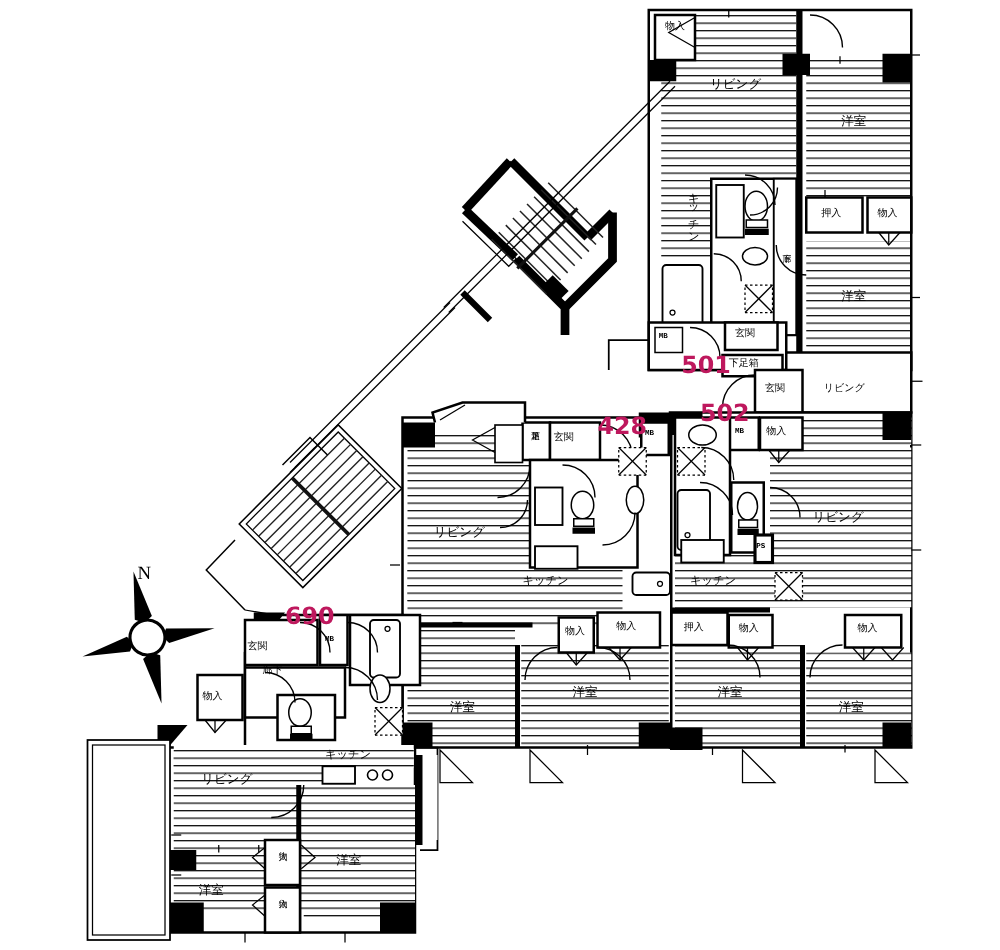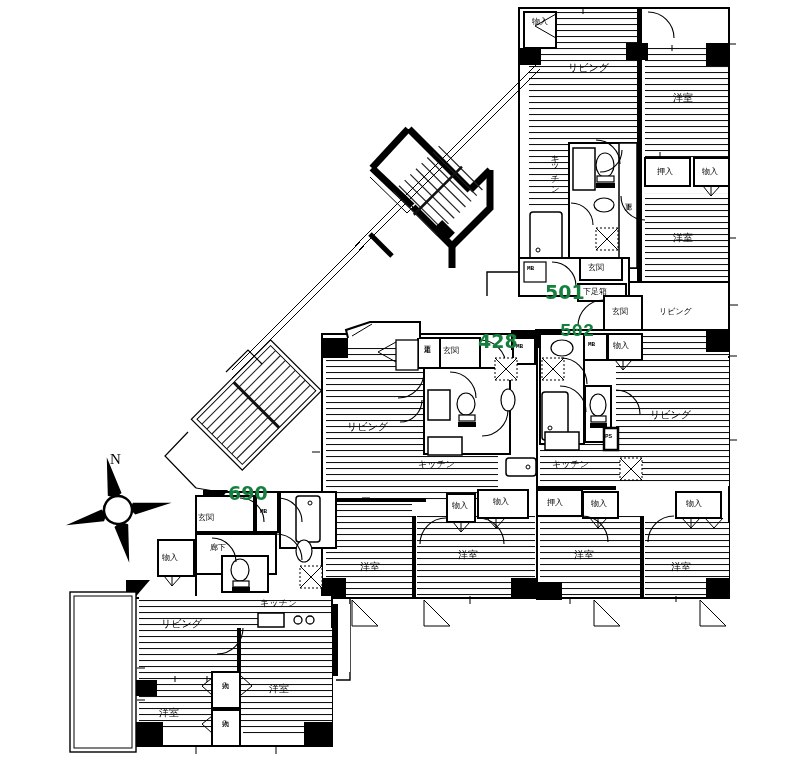--- a/index.html
+++ b/index.html
@@ -3,21 +3,21 @@
 <meta charset="utf-8">
 <title>Floor Plan</title>
 <style>
   html,body{margin:0;padding:0;background:#ffffff;}
   body{font-family:"Liberation Sans","DejaVu Sans",sans-serif;}
   #stage{position:relative;width:800px;height:760px;background:#ffffff;overflow:hidden;}
   #stage svg{position:absolute;left:0;top:0;}
   .lbl{position:absolute;font-family:Liberation Mono, monospace;color:#000;
        white-space:nowrap;line-height:1;letter-spacing:0px;}
   .unitno{position:absolute;font-family:"DejaVu Sans","Liberation Sans",sans-serif;
-          font-weight:bold;font-size:19px;color:#15803d;line-height:1;white-space:nowrap;}
+          font-weight:bold;font-size:19px;color:#be185d;line-height:1;white-space:nowrap;}
   .vlbl{writing-mode:vertical-rl;text-orientation:upright;}
 </style>
 </head>
 <body>
 
 <div id="stage">
 
   <svg width="800" height="760" viewBox="0 0 800 760">
     <defs>
       <pattern id="hatch" width="6" height="6" patternUnits="userSpaceOnUse">
@@ -381,21 +381,21 @@
     <g transform="translate(118,510) rotate(-12)">
       <path d="M0,-54 L7,-16 L0,-12 L-7,-16 Z" fill="#000"></path>
       <path d="M0,54 L7,16 L0,12 L-7,16 Z" fill="#000"></path>
       <path d="M-54,4 L-16,8 L-12,2 L-16,-4 Z" fill="#000"></path>
       <path d="M54,4 L16,8 L12,2 L16,-4 Z" fill="#000"></path>
       <circle cx="0" cy="0" r="14" fill="#ffffff" stroke="#000" stroke-width="2.5"></circle>
     </g>
   </svg>
 
   <div class="unitno" style="left:545px;top:283px;">501</div>
-  <div class="unitno" style="left:560px;top:322px;font-family:Liberation Mono, monospace;">502</div>
+  <div class="unitno" style="left:560px;top:322px;">502</div>
   <div class="unitno" style="left:478px;top:332px;">428</div>
   <div class="unitno" style="left:228px;top:484px;">690</div>
 
   <div class="lbl" style="left:110px;top:452px;font-size:15px;font-family:'Liberation Serif',serif;">N</div>
 
   <div class="lbl" style="left:532px;top:18px;font-size:8px;">物入</div>
   <div class="lbl" style="left:568px;top:64px;font-size:10px;">リビング</div>
   <div class="lbl vlbl" style="left:549px;top:148px;font-size:9px;">キッチン</div>
   <div class="lbl" style="left:527px;top:266px;font-size:6px;font-weight:bold;">MB</div>
   <div class="lbl" style="left:588px;top:264px;font-size:8px;">玄関</div>
@@ -421,21 +421,21 @@
   <div class="lbl" style="left:443px;top:347px;font-size:8px;">玄関</div>
   <div class="lbl" style="left:516px;top:344px;font-size:6px;font-weight:bold;">MB</div>
   <div class="lbl" style="left:347px;top:423px;font-size:10px;">リビング</div>
   <div class="lbl" style="left:418px;top:461px;font-size:9px;">キッチン</div>
   <div class="lbl" style="left:452px;top:502px;font-size:8px;">物入</div>
   <div class="lbl" style="left:493px;top:498px;font-size:8px;">物入</div>
   <div class="lbl" style="left:360px;top:563px;font-size:10px;">洋室</div>
   <div class="lbl" style="left:458px;top:551px;font-size:10px;">洋室</div>
   <div class="lbl" style="left:198px;top:514px;font-size:8px;">玄関</div>
   <div class="lbl" style="left:260px;top:509px;font-size:6px;font-weight:bold;">MB</div>
-  <div class="lbl" style="left:210px;top:544px;font-size:8px;text-align:center;">廊下</div>
+  <div class="lbl" style="left:210px;top:533px;font-size:8px;text-align:center;">廊下</div>
   <div class="lbl" style="left:162px;top:554px;font-size:8px;">物入</div>
   <div class="lbl" style="left:260px;top:600px;font-size:9px;">キッチン</div>
   <div class="lbl" style="left:161px;top:620px;font-size:10px;">リビング</div>
   <div class="lbl" style="left:269px;top:685px;font-size:10px;">洋室</div>
   <div class="lbl" style="left:159px;top:709px;font-size:10px;">洋室</div>
   <div class="lbl vlbl" style="left:221px;top:676px;font-size:7px;">物入</div>
   <div class="lbl vlbl" style="left:221px;top:714px;font-size:7px;">物入</div>
 
 </div>
 

